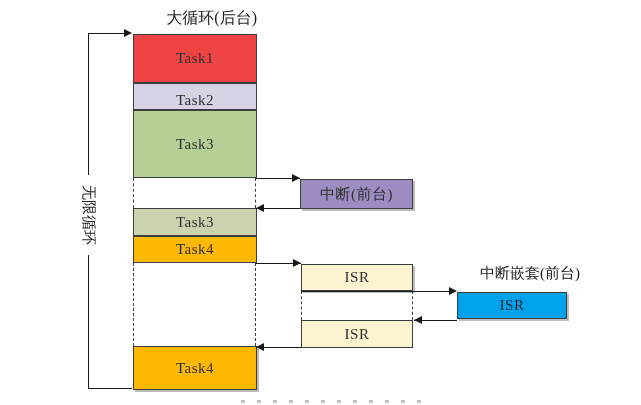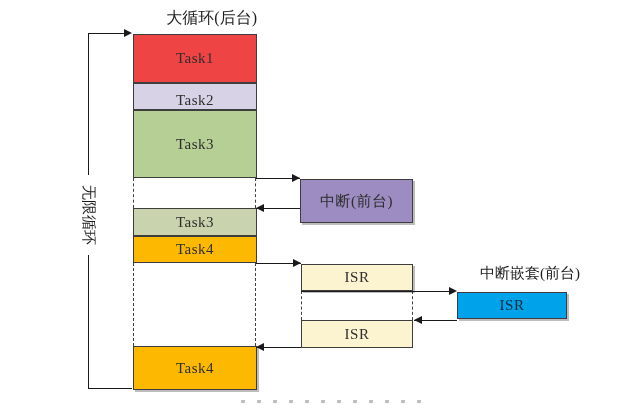--- a/index.html
+++ b/index.html
@@ -43,21 +43,21 @@
   .task3a{left:133px;top:110px;width:124px;height:68px;}
   .task3b{left:133px;top:208px;width:124px;height:28px;}
   .task4a{left:133px;top:236px;width:124px;height:27px;}
   .task4b{left:133px;top:346px;width:124px;height:44px;}
   .gap1-l{left:133px;top:178px;height:30px;}
   .gap1-r{left:255px;top:178px;height:30px;}
   .gap2-l{left:133px;top:263px;height:83px;}
   .gap2-r{left:255px;top:263px;height:83px;}
 
   
-  .int-box{left:300px;top:179px;width:113px;height:44px;}
+  .int-box{left:300px;top:179px;width:113px;height:30px;}
   .isr1{left:301px;top:264px;width:112px;height:27px;}
   .isr2{left:301px;top:320px;width:112px;height:28px;}
   .isr-gap-l{left:301px;top:291px;height:29px;}
   .isr-gap-r{left:412px;top:291px;height:29px;}
 
   
   .nested-title{left:448px;top:264px;width:132px;font-size:15px;}
   .isr-nested{left:457px;top:292px;width:110px;height:27px;color:#102a3a;}
 
   

